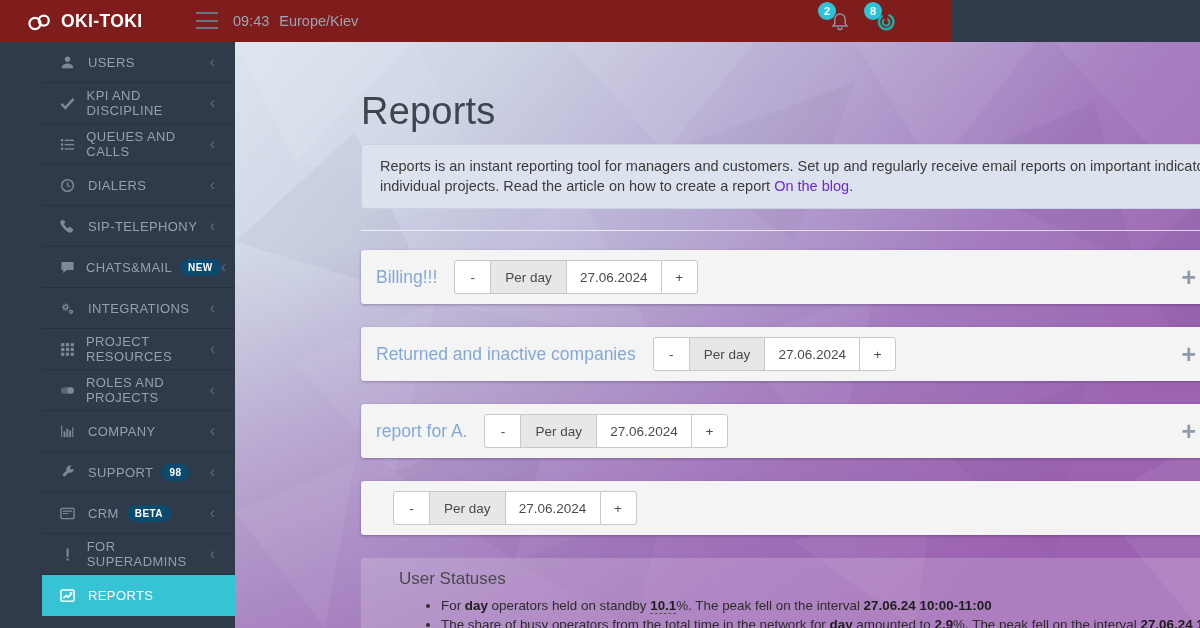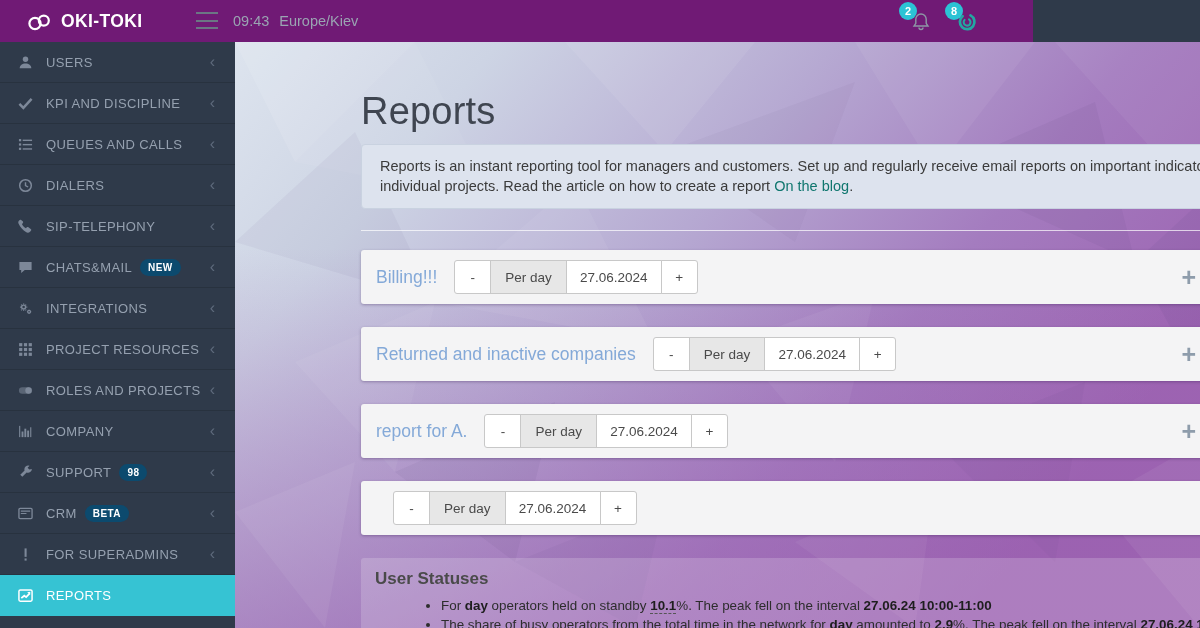--- a/index.html
+++ b/index.html
@@ -1,72 +1,72 @@
 <!DOCTYPE html>
 <html><head>
 <meta charset="utf-8">
 <style>
   * { margin:0; padding:0; box-sizing:border-box; }
   html,body { width:1200px; height:628px; overflow:hidden; font-family:"Liberation Sans", sans-serif; background:#2f3a4a; }
 
   
-  #topbar { position:absolute; left:0; top:0; width:1033px; height:42px; background:#701a75; z-index:30; }
+  #topbar { position:absolute; left:0; top:0; width:952px; height:42px; background:#7f1d1d; z-index:30; }
   .brand { position:absolute; left:26px; top:0; height:42px; display:flex; align-items:center; cursor:pointer; }
   .brand-logo { width:27px; height:19px; margin-right:8px; display:flex; }
   .brand-name { color:#fff; font-size:17.5px; font-weight:bold; letter-spacing:.4px; }
   .hamburger { position:absolute; left:196px; top:12px; width:22px; height:17px; display:flex; flex-direction:column; justify-content:space-between; cursor:pointer; }
   .hamburger span { display:block; height:2px; background:#6b7684; }
   .top-time { position:absolute; left:233px; top:0; height:42px; display:flex; align-items:center; color:#9aa4b2; font-size:14.5px; }
   .top-time .tz { margin-left:10px; }
   .top-ico { position:absolute; top:7px; width:26px; height:30px; cursor:pointer; }
   .top-ico.bell { right:99px; color:#8d97a5; }
   .top-ico.sync { right:53px; }
   .top-ico svg { position:absolute; left:2px; top:4px; }
   .top-badge { position:absolute; top:-5px; left:-9px; width:18px; height:18px; border-radius:50%; background:#2bc3d5; color:#fff; font-size:11px; font-weight:bold; text-align:center; line-height:18px; z-index:2; }
 
   
-  #sidebar { position:absolute; left:0; top:42px; width:235px; height:586px; background:#2f3a4a; z-index:20; }
+  #sidebar { position:absolute; left:0; top:42px; width:235px; height:586px; background:#2f3a4a; z-index:20;padding-left:42px; }
   .side-item { height:41px; display:flex; align-items:center; padding:0 20px 0 18px; border-bottom:1px solid #28323f; cursor:pointer; }
   .side-icon { width:17px; height:15px; color:#7d8899; display:flex; align-items:center; }
   .side-icon svg { width:15px; height:15px; }
   .side-label { margin-left:11px; color:#95a0af; font-size:13px; letter-spacing:.4px; }
   .side-badge { margin-left:8px; background:#0c4a6e; color:#fff; font-size:10px; font-weight:bold; letter-spacing:.4px; padding:3px 8px; border-radius:10px; }
   .spacer { flex:1; }
   .side-chevron { color:#5e6a7c; font-size:16px; line-height:1; }
   .side-item.active { background:#36c3d3; border-bottom-color:#36c3d3; }
   .side-item.active .side-label { color:#fff; }
   .side-item.active .side-icon { color:#fff; }
 
   
   #main { position:absolute; left:235px; top:42px; width:965px; height:586px; overflow:hidden; }
   #bg-art { position:absolute; left:0; top:0; width:965px; height:586px; }
   #content { position:relative; z-index:2; padding-left:126px; }
 
   h1.page-title { margin-top:48px; font-size:38px; font-weight:300; color:#3f4550; letter-spacing:.2px; }
 
   .intro-box { width:852px; margin-top:11px; background:#dde3ee; border:1px solid #c9d2e0; border-radius:4px; padding:12px 18px; font-size:14.5px; line-height:19.5px; color:#3b3b3b; }
   .intro-line { display:block; white-space:nowrap; }
-  .intro-link { color:#0f766e; cursor:pointer; text-decoration:none; }
+  .intro-link { color:#6d28d9; cursor:pointer; text-decoration:none; }
 
   .content-divider { width:852px; border-top:1px solid rgba(255,255,255,.7); margin-top:21px; }
 
   #report-list { margin-top:19px; }
   .report-row { position:relative; width:852px; height:54px; margin-bottom:23px; background:#f4f4f5; border-radius:3px; display:flex; align-items:center; padding-left:15px; box-shadow:0 1px 3px rgba(50,25,80,.35); }
   .report-title { font-size:17.5px; color:#84a9d8; cursor:pointer; }
   .controls { display:flex; margin-left:17px; }
   .ctl { height:34px; border:1px solid #c8c8c8; background:#fff; font-size:13.5px; color:#4a4a4a; display:flex; align-items:center; justify-content:center; font-family:inherit; cursor:pointer; }
   .ctl + .ctl { margin-left:-1px; }
   .ctl.minus { width:37px; border-radius:3px 0 0 3px; }
   .ctl.mode { background:#e7e7e7; padding:0 14px; }
   .ctl.date { padding:0 13px; min-width:96px; }
   .ctl.plus { width:37px; border-radius:0 3px 3px 0; }
   .row-add { position:absolute; right:17px; top:50%; transform:translateY(-50%); color:#8e9cab; font-size:25px; font-weight:bold; line-height:1; cursor:pointer; }
 
   .status-panel { width:852px; margin-top:4px; background:rgba(255,255,255,.18); border-radius:3px; padding:11px 14px; min-height:110px; }
-  .status-heading { font-size:17px; font-weight:bold; color:#4a4a4a; }
+  .status-heading { font-size:17px; font-weight:normal; color:#4a4a4a;margin-left:24px; }
   .status-list { margin:8px 0 0; padding-left:26px; list-style:disc; }
   .status-list li { font-size:13.4px; line-height:18.8px; color:#2d2d2d; white-space:nowrap;margin-left:40px; }
   .status-list b { color:#1e1e1e; }
   .dotted { border-bottom:1px dashed #555; }
 </style>
 </head>
 <body>
 
 <header id="topbar">
   <div class="brand">

